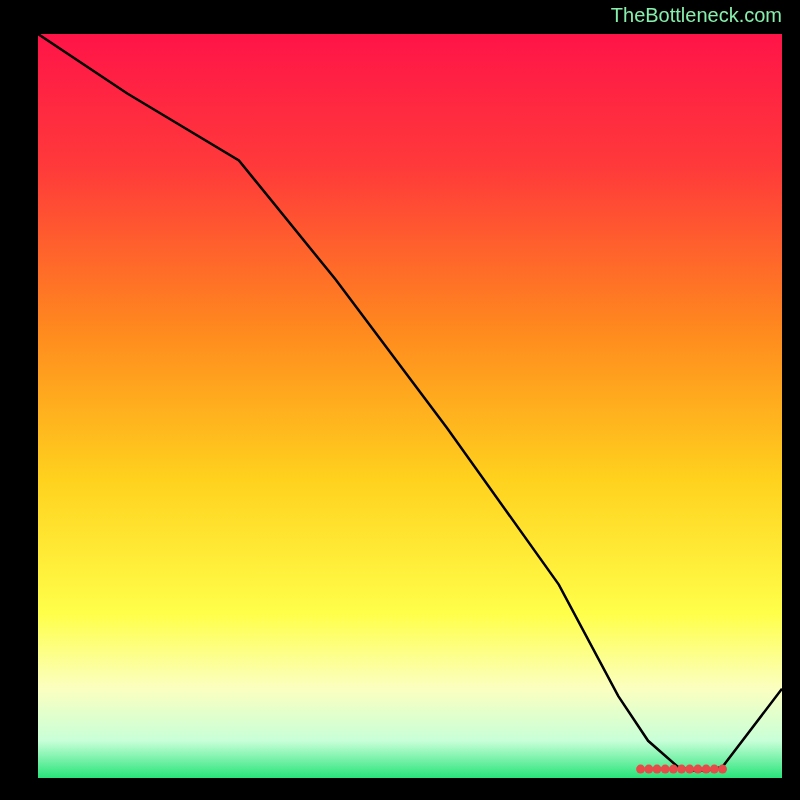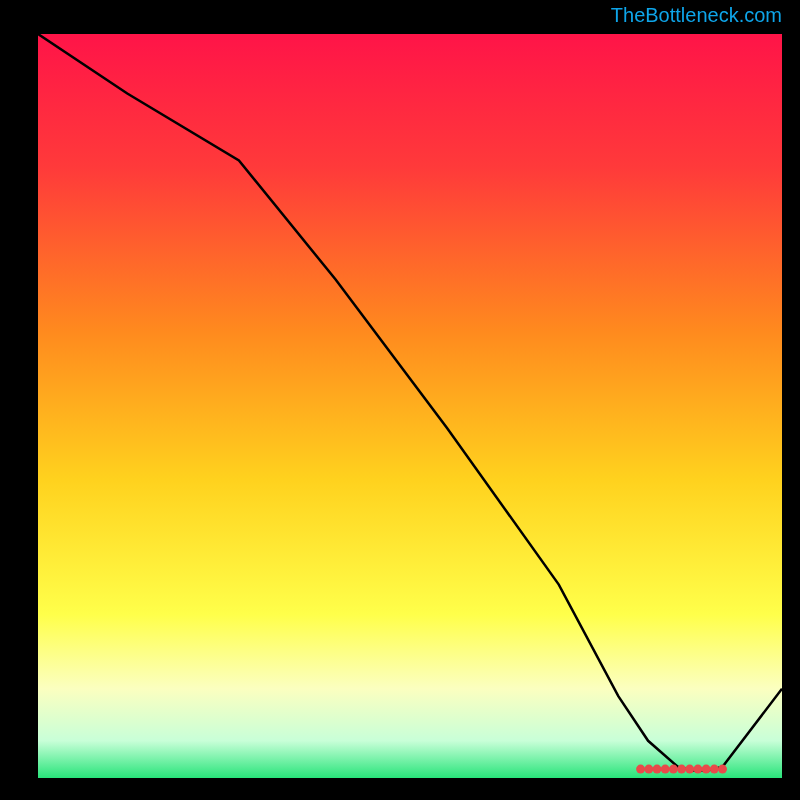--- a/index.html
+++ b/index.html
@@ -7,21 +7,21 @@
     width: 800px;
     height: 800px;
     background: #000;
     font-family: Arial, sans-serif;
     position: relative;
   }
   .watermark {
     position: absolute;
     top: 4px;
     right: 18px;
-    color: #0ea5e9;
+    color: #86efac;
     font-size: 20px;
     font-weight: 500;
   }
   .chart-area {
     position: absolute;
     left: 38px;
     top: 34px;
     width: 744px;
     height: 744px;
   }

